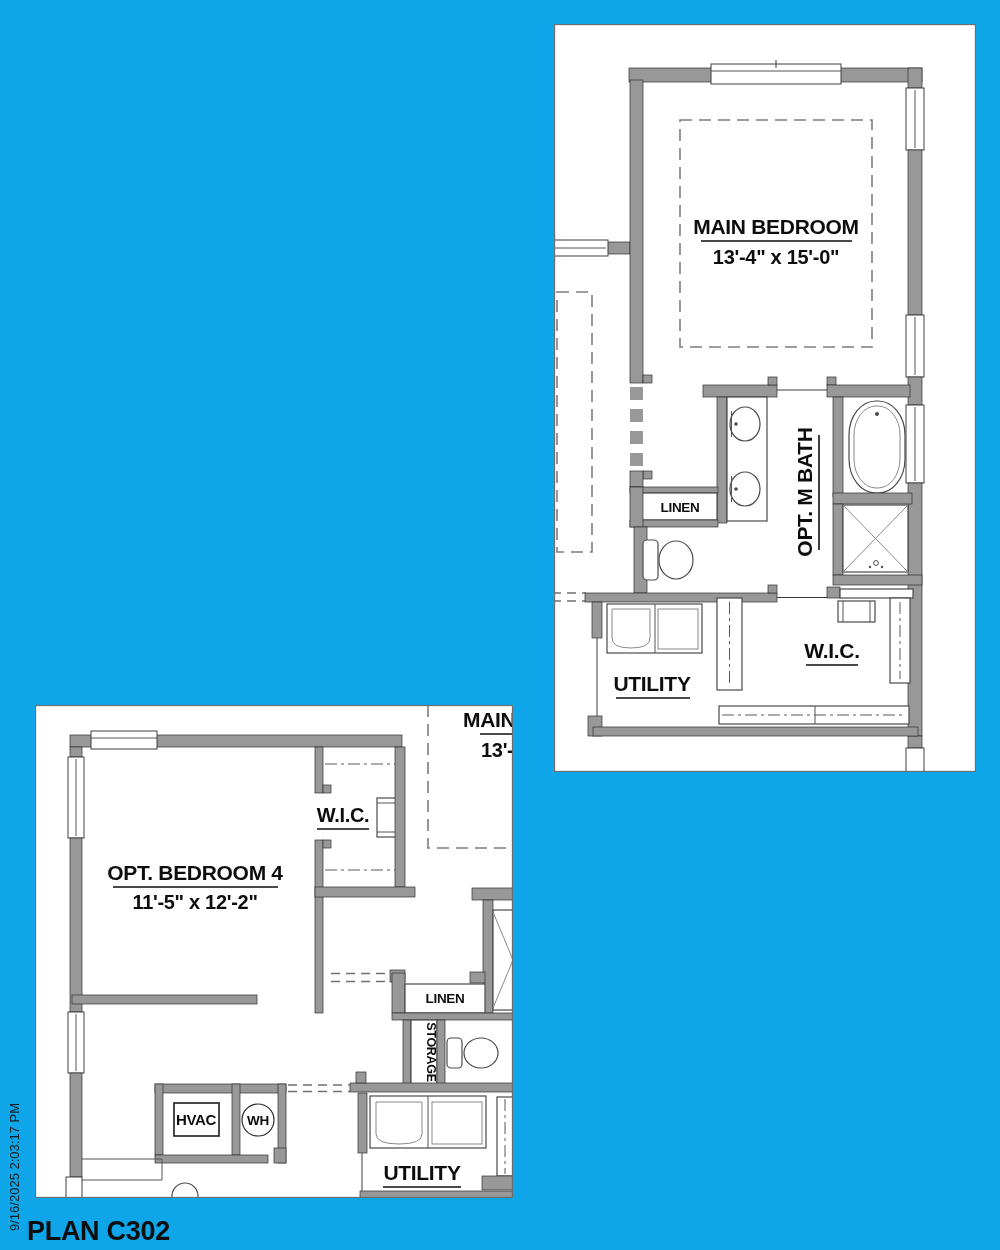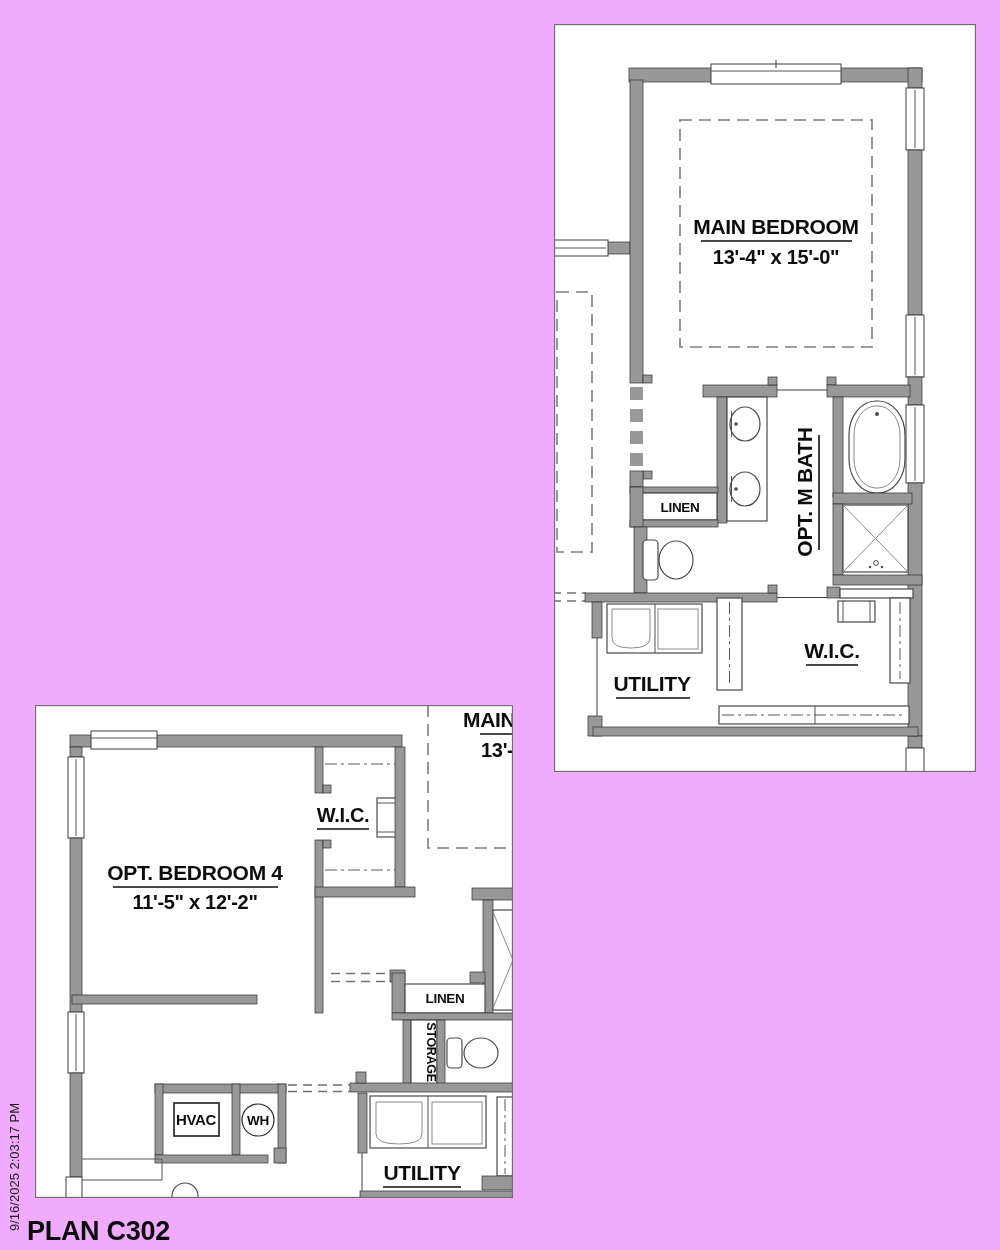--- a/index.html
+++ b/index.html
@@ -1,16 +1,16 @@
 <!DOCTYPE html>
 <html><head>
 <meta charset="utf-8">
 <style>
   html,body{margin:0;padding:0;background:#ffffff;}
-  #canvas{position:relative;width:1000px;height:1250px;background:#f0abfc;overflow:hidden;
+  #canvas{position:relative;width:1000px;height:1250px;background:#0ea5e9;overflow:hidden;
           font-family:"Liberation Sans",sans-serif;}
   svg{position:absolute;left:0;top:0;}
   
   .w    {fill:#989898;stroke:#2f2f2f;stroke-width:0.7;}
   .win  {fill:#ffffff;stroke:#3f3f3f;stroke-width:1;}
   .fix  {fill:#ffffff;stroke:#4a4a4a;stroke-width:1.2;}
   .fix2 {fill:none;stroke:#8a8a8a;stroke-width:1;}
   .tl   {stroke:#3c3c3c;stroke-width:1;fill:none;}
   .tlw  {stroke:#555;stroke-width:1;fill:none;}
   .dash {fill:none;stroke:#7d7d7d;stroke-width:1.6;stroke-dasharray:12 7;}

